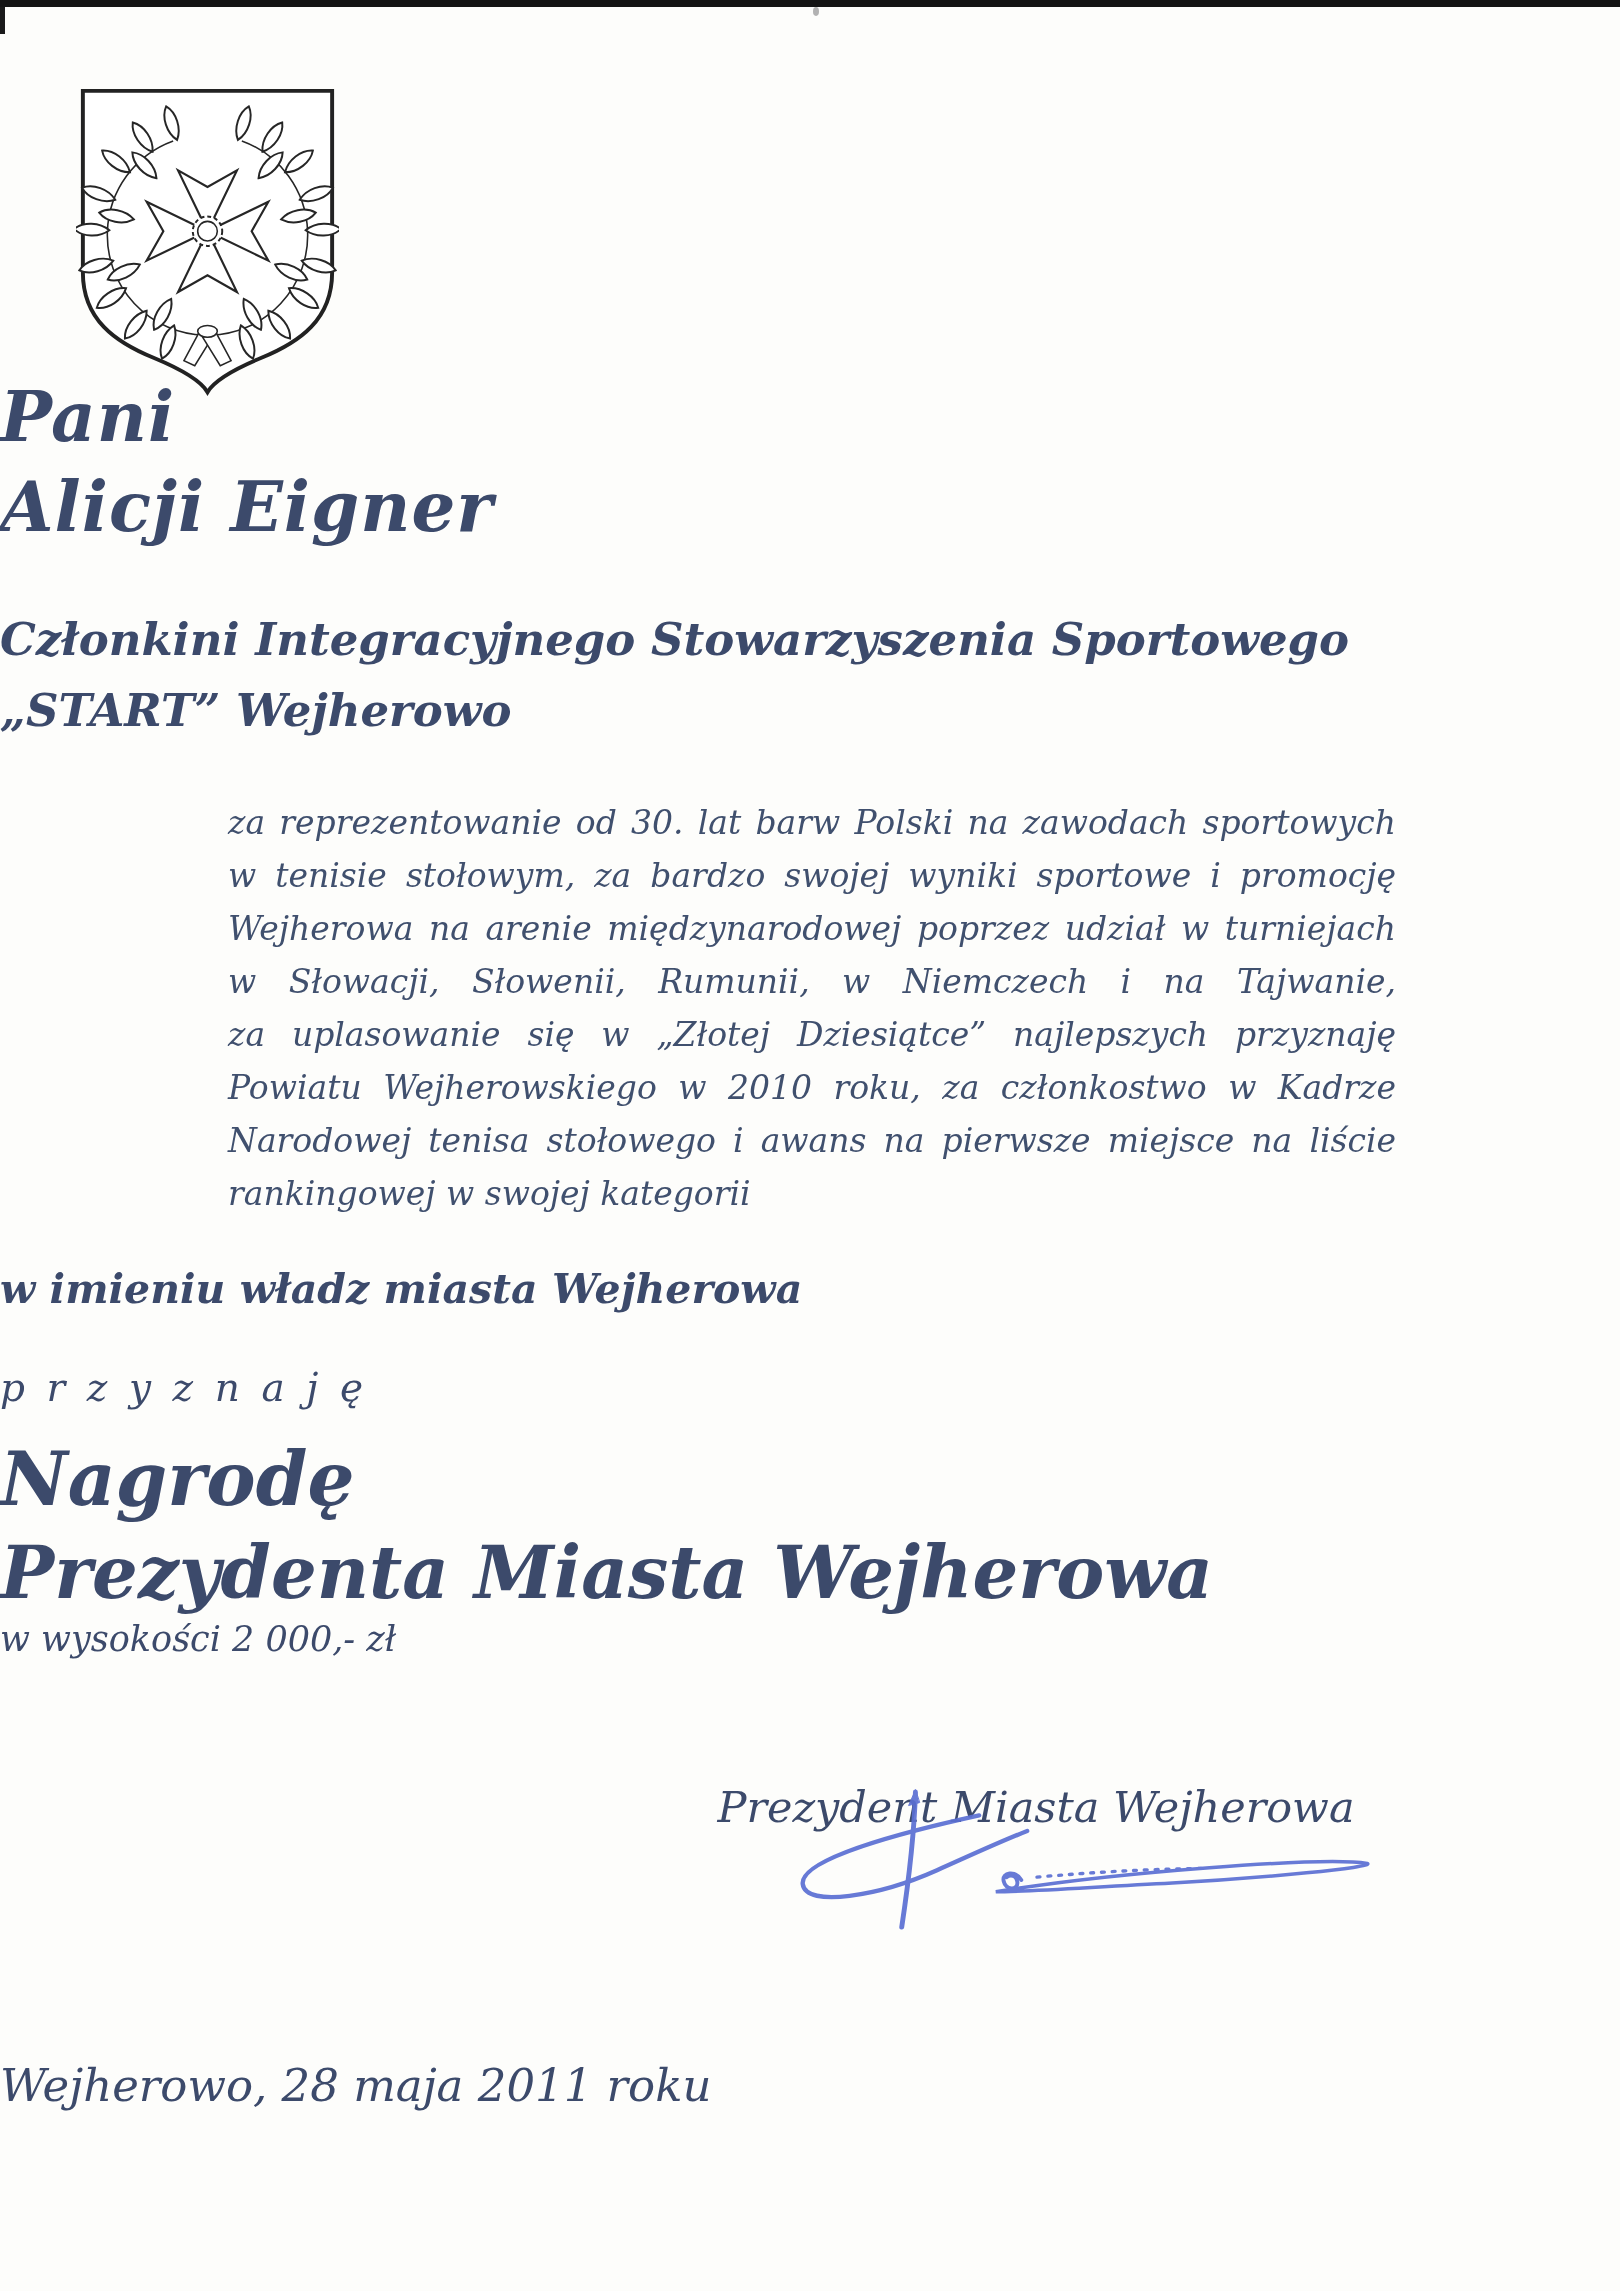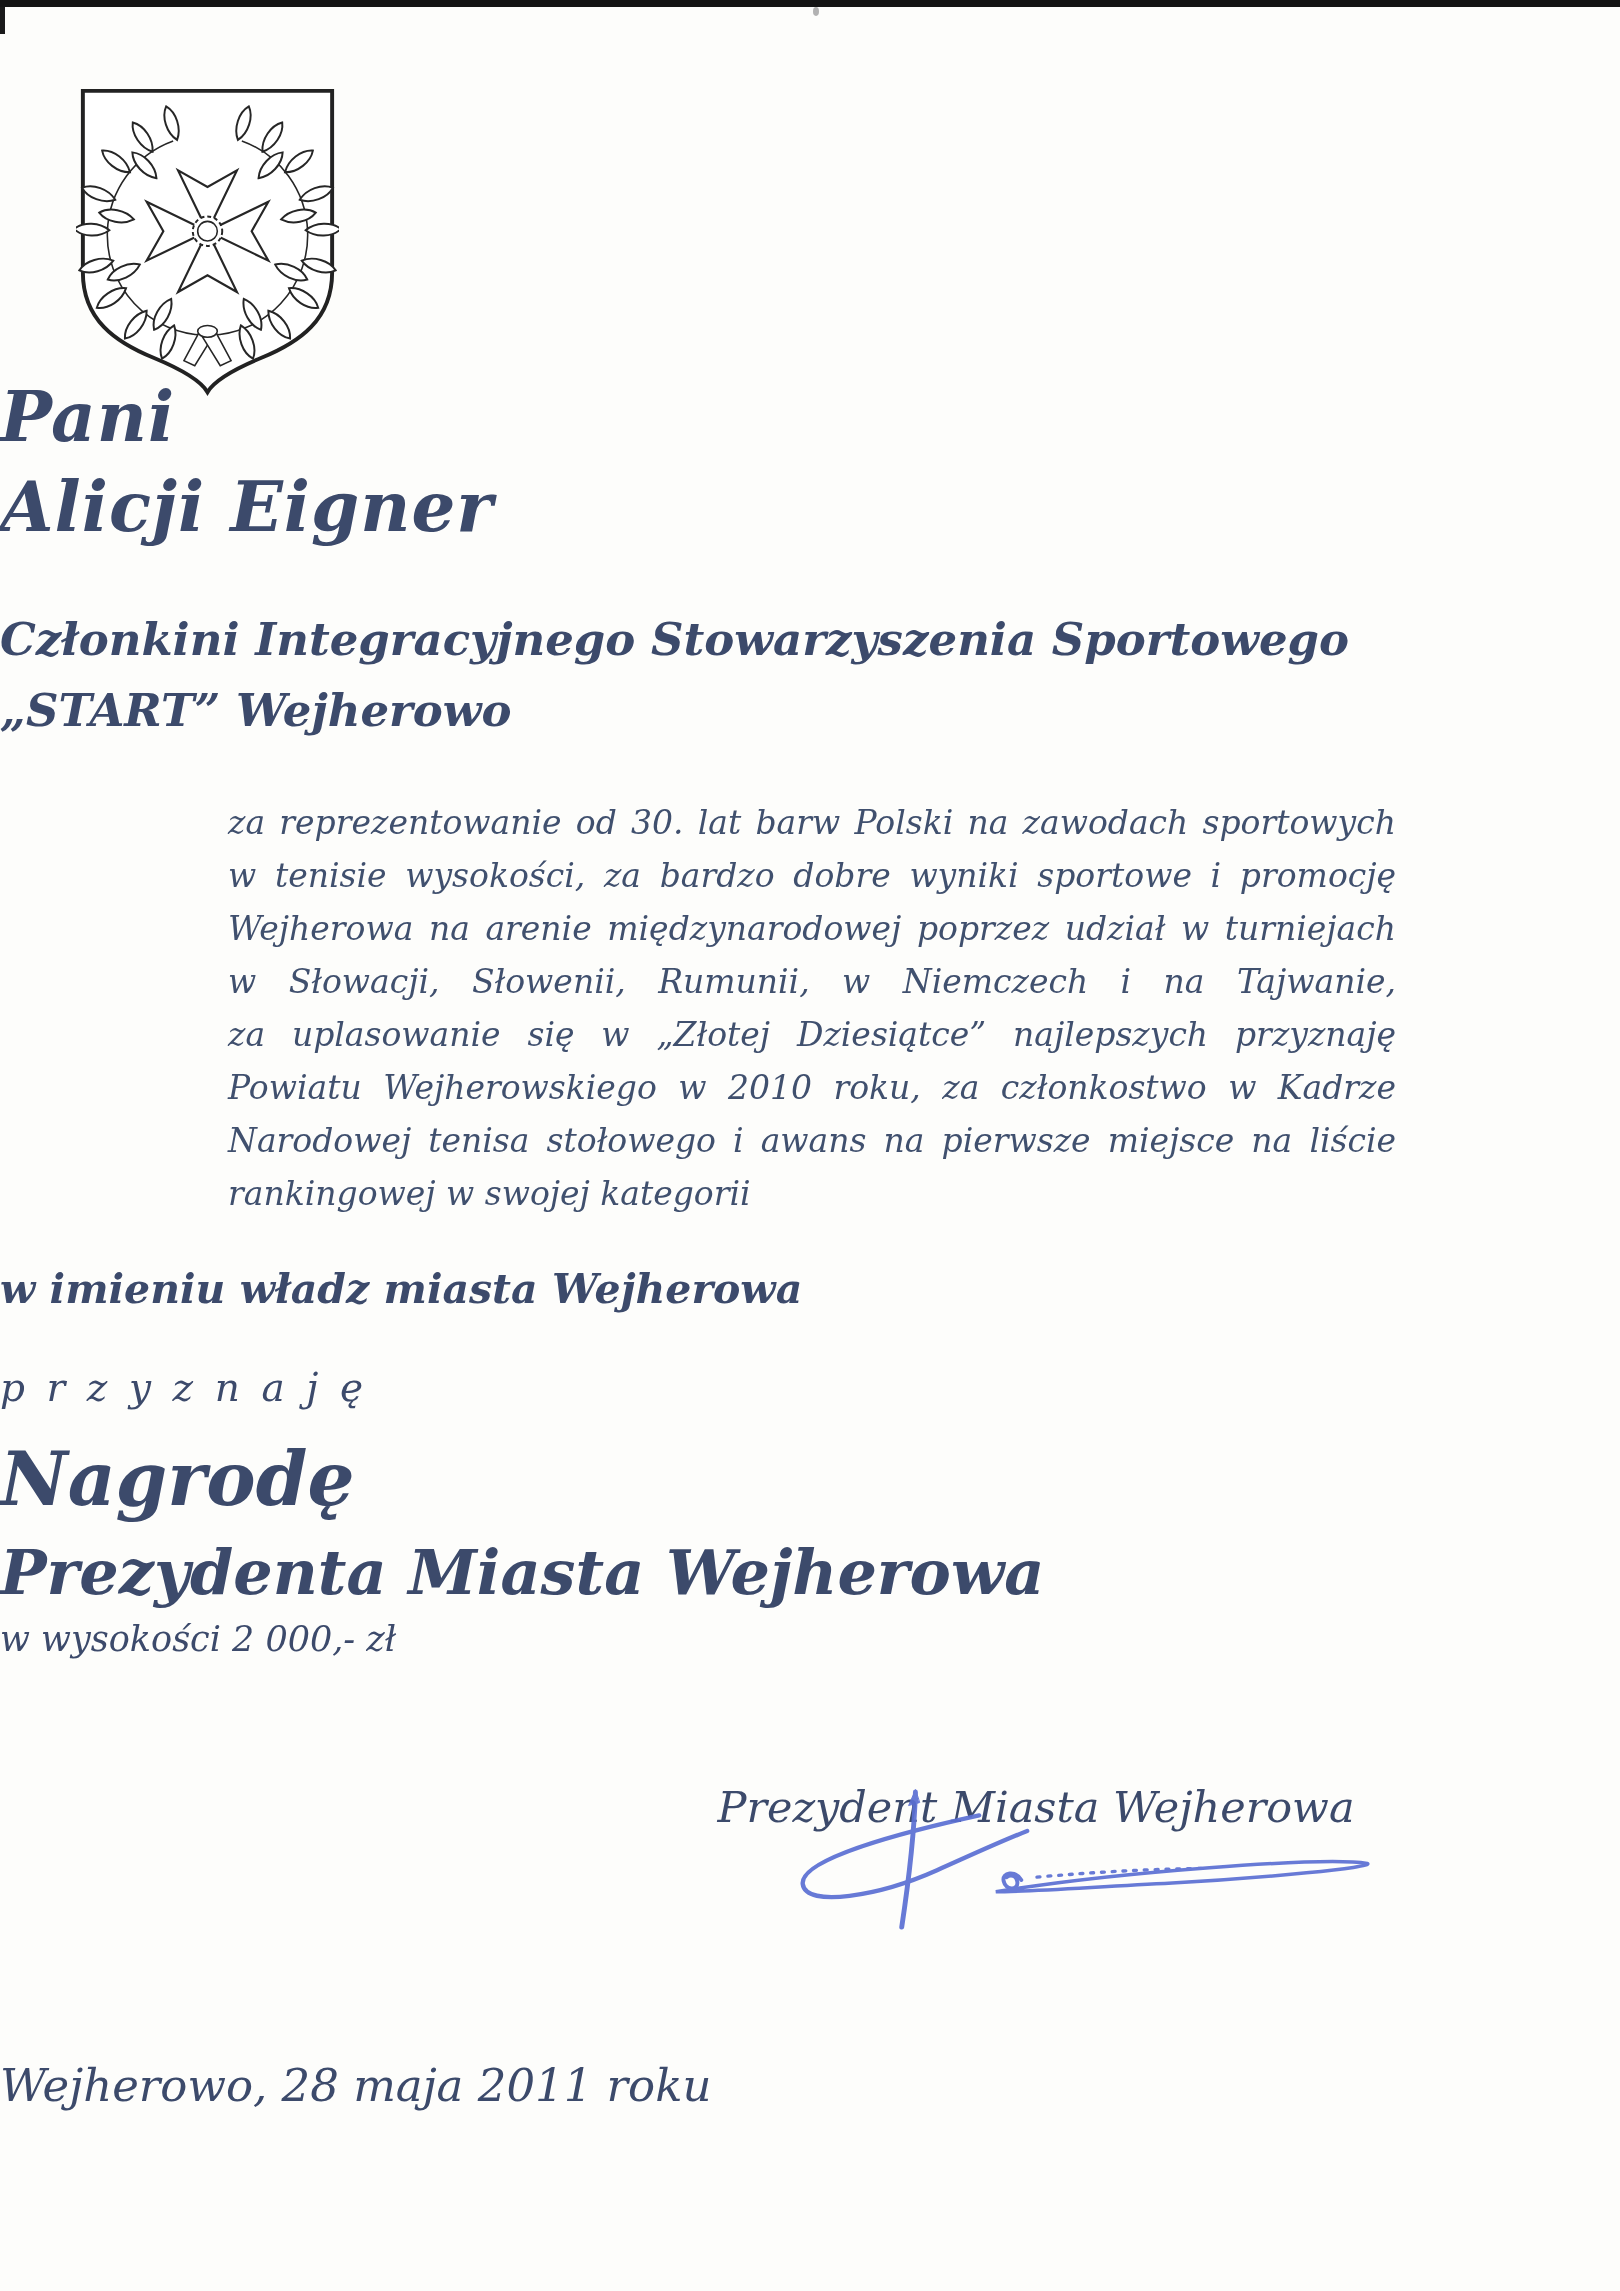--- a/index.html
+++ b/index.html
@@ -26,21 +26,21 @@
   .membership-block{top:604px;font-size:45px;line-height:71px;font-weight:bold;font-style:italic;}
   .citation{
     position:absolute;left:228px;top:796px;width:1168px;
     font-size:33px;line-height:53px;font-style:italic;color:#40506e;
   }
   .cite-line{text-align:justify;text-align-last:justify;white-space:nowrap;}
   .cite-line.last{text-align-last:left;white-space:normal;}
   .on-behalf{top:1262px;font-size:41px;line-height:55px;font-weight:bold;font-style:italic;}
   .grant-word{top:1362px;font-size:39px;line-height:51px;font-style:italic;letter-spacing:21.6px;}
   .award-line1{top:1433px;font-size:74px;line-height:93px;font-weight:bold;font-style:italic;}
-  .award-line2{top:1526px;font-size:62px;line-height:93px;font-weight:bold;font-style:italic;}
+  .award-line2{top:1526px;font-size:72px;line-height:93px;font-weight:bold;font-style:italic;}
   .award-amount{top:1619px;font-size:35px;line-height:41px;font-style:italic;}
 
   .signer-block{position:absolute;left:683px;top:1780px;width:706px;text-align:center;}
   .signer-title{font-size:43px;line-height:55px;font-style:italic;}
   .autograph{position:absolute;left:790px;top:1782px;width:588px;height:152px;}
   .signer-name{position:absolute;left:683px;top:1913px;width:706px;text-align:center;
                font-size:45px;line-height:55px;font-style:italic;}
   .place-date{top:2058px;font-size:45px;line-height:55px;font-style:italic;}
 </style>
 </head>
@@ -114,21 +114,21 @@
     <div>Alicji Eigner</div>
   </div>
 
   <div class="center membership-block">
     <div>Członkini Integracyjnego Stowarzyszenia Sportowego</div>
     <div>„START” Wejherowo</div>
   </div>
 
   <div class="citation">
     <div class="cite-line">za reprezentowanie od 30. lat barw Polski na zawodach sportowych</div>
-    <div class="cite-line">w tenisie wysokości, za bardzo dobre wyniki sportowe i promocję</div>
+    <div class="cite-line">w tenisie stołowym, za bardzo swojej wyniki sportowe i promocję</div>
     <div class="cite-line">Wejherowa na arenie międzynarodowej poprzez udział w turniejach</div>
     <div class="cite-line">w Słowacji, Słowenii, Rumunii, w Niemczech i na Tajwanie,</div>
     <div class="cite-line">za uplasowanie się w „Złotej Dziesiątce” najlepszych przyznaję</div>
     <div class="cite-line">Powiatu Wejherowskiego w 2010 roku, za członkostwo w Kadrze</div>
     <div class="cite-line">Narodowej tenisa stołowego i awans na pierwsze miejsce na liście</div>
     <div class="cite-line last">rankingowej w swojej kategorii</div>
   </div>
 
   <div class="center on-behalf">w imieniu władz miasta Wejherowa</div>
   <div class="center grant-word">przyznaję</div>

